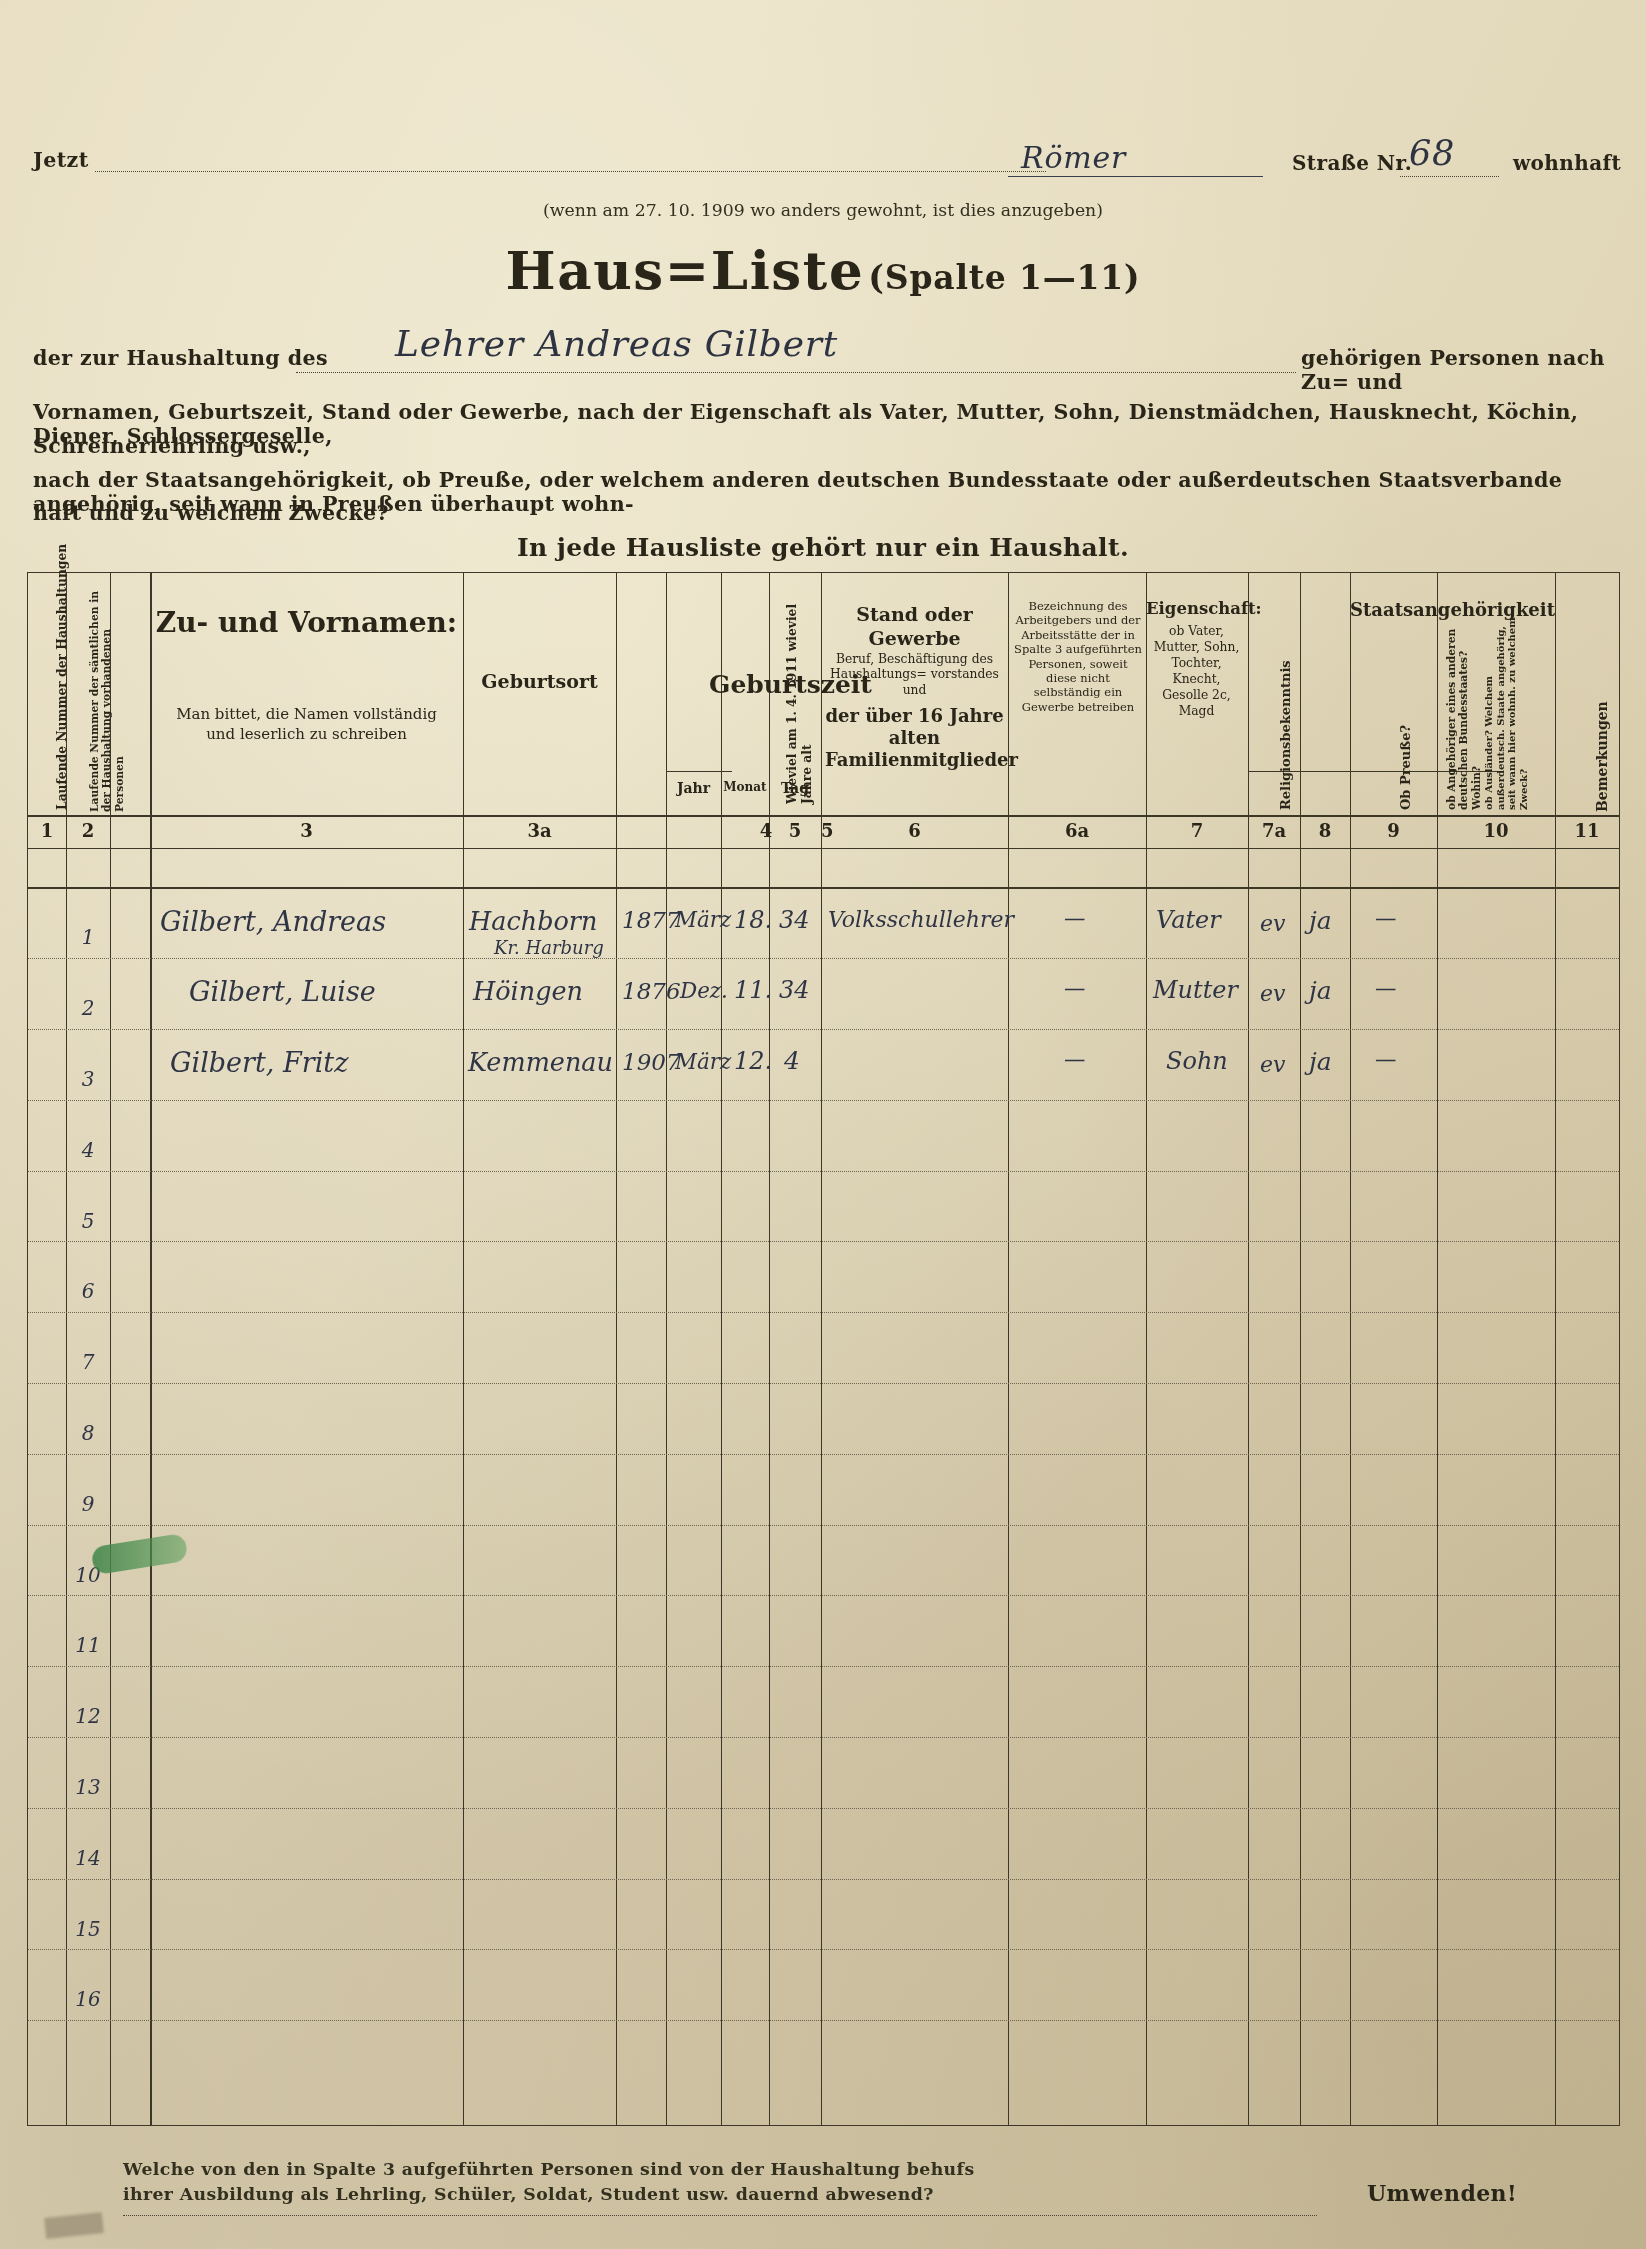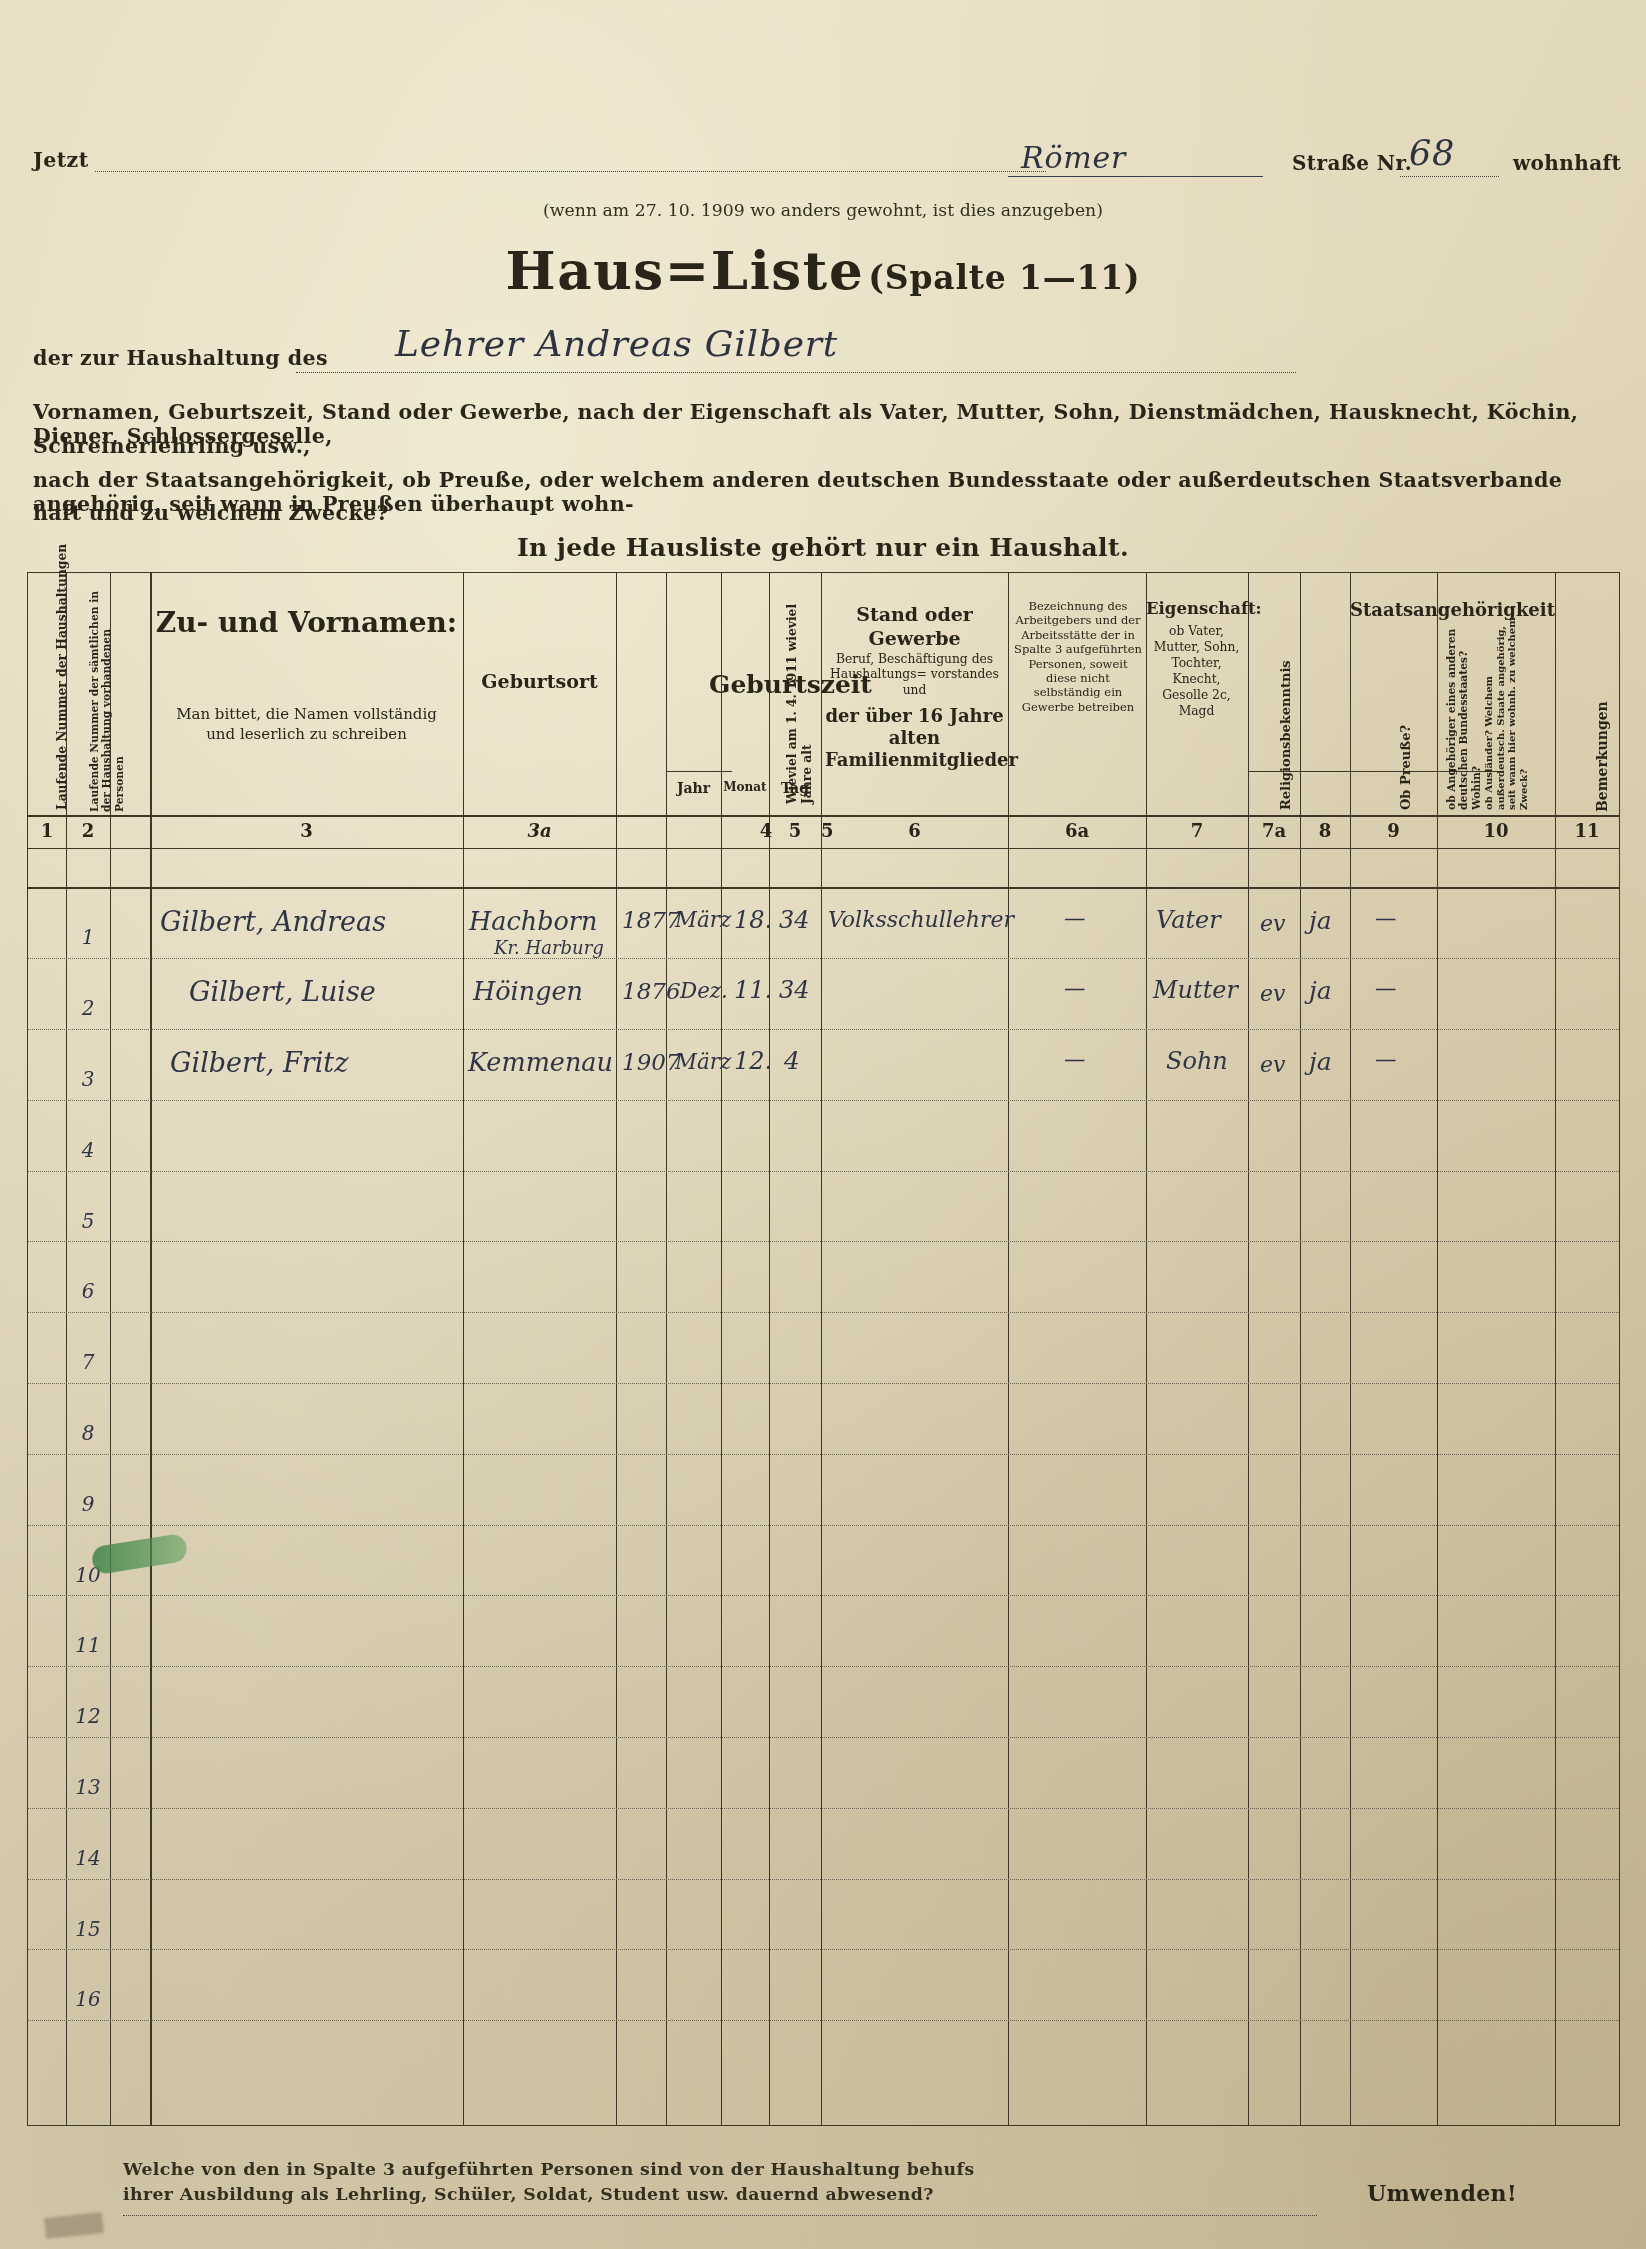--- a/index.html
+++ b/index.html
@@ -260,20 +260,21 @@
     <div id="note-line" class="body-txt">(wenn am 27. 10. 1909 wo anders gewohnt, ist dies anzugeben)</div>
 
     <div id="main-title">
       <span class="t1 frak">Haus=Liste</span>
       <span class="t2 frak">(Spalte 1—11)</span>
     </div>
 
     <div id="line-der-zur" class="frak">der zur Haushaltung des</div>
     <div id="householder-name" class="hand">Lehrer Andreas Gilbert</div>
     <div id="householder-underline"></div>
+    <div id="line-gehoerigen" class="frak">gehörigen Personen nach Zu= und</div>
 
     <div class="para-line frak" id="p1">Vornamen, Geburtszeit, Stand oder Gewerbe, nach der Eigenschaft als Vater, Mutter, Sohn, Dienstmädchen, Hausknecht, Köchin, Diener, Schlossergeselle,</div>
     <div class="para-line frak" id="p2">Schreinerlehrling usw.,</div>
     <div class="para-line frak" id="p3">nach der Staatsangehörigkeit, ob Preuße, oder welchem anderen deutschen Bundesstaate oder außerdeutschen Staatsverbande angehörig, seit wann in Preußen überhaupt wohn-</div>
     <div class="para-line frak" id="p4">haft und zu welchem Zwecke?</div>
 
     <div id="subtitle-haushalt" class="frak">In jede Hausliste gehört nur ein Haushalt.</div>
 
     <div id="table">
 
@@ -330,21 +331,21 @@
 
       <div class="vert" style="left:1371px; top:237px; transform: rotate(-90deg); font-size:13px; width:165px;">Ob Preuße?</div>
       <div class="vert" style="left:1418px; top:237px; transform: rotate(-90deg); font-size:10.7px; width:196px; white-space:normal; line-height:1.15;">ob Angehöriger eines anderen deutschen Bundesstaates? Wohin?</div>
       <div class="vert" style="left:1455px; top:237px; transform: rotate(-90deg); font-size:10px; width:196px; white-space:normal; line-height:1.15;">ob Ausländer? Welchem außerdeutsch. Staate angehörig, seit wann hier wohnh. zu welchem Zweck?</div>
 
       <div class="vert" style="left:1567px; top:239px; transform: rotate(-90deg); font-size:14px; width:206px;">Bemerkungen</div>
 
       <div class="numrow" style="left:0px;    top:247px; width:38px;">1</div>
       <div class="numrow" style="left:38px;   top:247px; width:44px;">2</div>
       <div class="numrow" style="left:122px;  top:247px; width:313px;">3</div>
-      <div class="numrow" style="left:435px;  top:247px; width:153px;font-style:italic;">3a</div>
+      <div class="numrow" style="left:435px;  top:247px; width:153px;">3a</div>
       <div class="numrow" style="left:588px;  top:247px; width:300px;">4</div>
       <div class="numrow" style="left:793px;  top:247px; width:0px;">5</div>
       <div class="numrow" style="left:793px;  top:247px; width:187px;">6</div>
       <div class="numrow" style="left:980px; top:247px; width:138px;">6a</div>
       <div class="numrow" style="left:1118px; top:247px; width:102px;">7</div>
       <div class="numrow" style="left:1220px; top:247px; width:52px;">7a</div>
       <div class="numrow" style="left:1272px; top:247px; width:50px;">8</div>
       <div class="numrow" style="left:1322px; top:247px; width:87px;">9</div>
       <div class="numrow" style="left:1409px; top:247px; width:118px;">10</div>
       <div class="numrow" style="left:1527px; top:247px; width:64px;">11</div>

